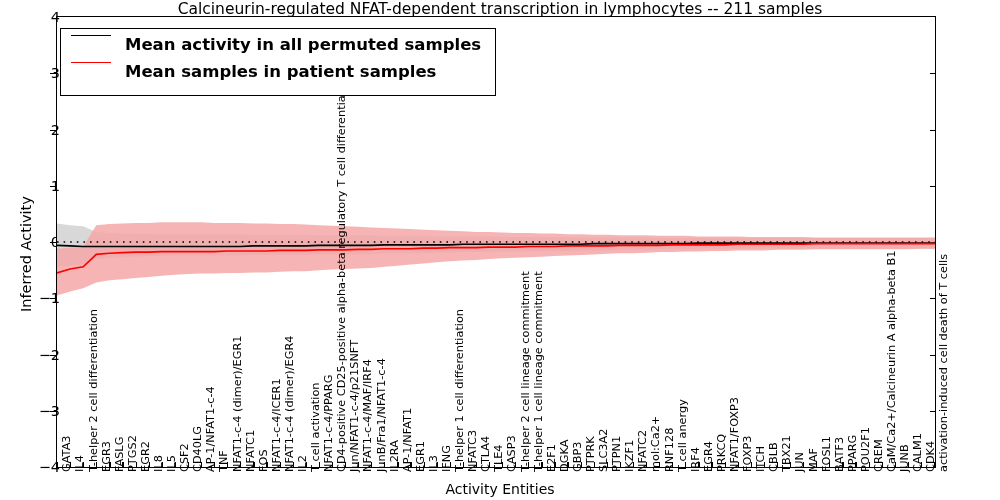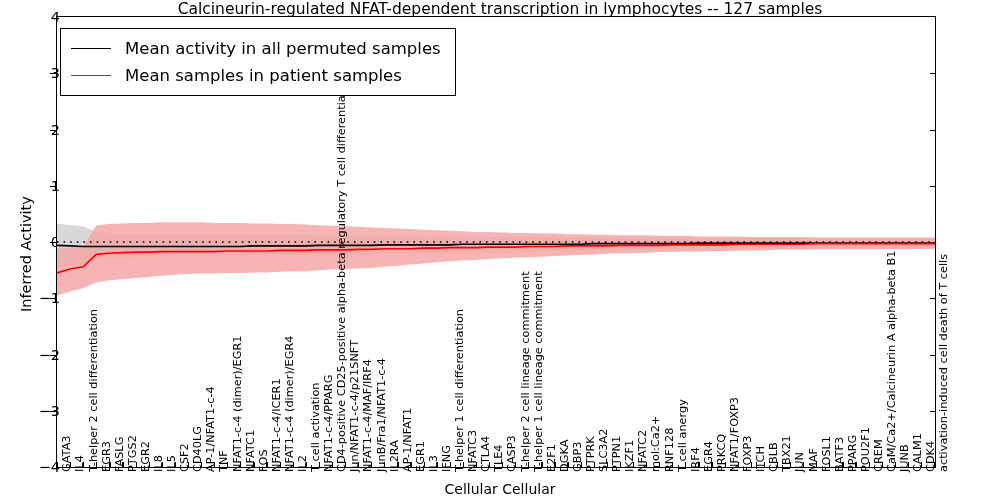--- a/index.html
+++ b/index.html
@@ -44,31 +44,31 @@
     position:absolute;left:0;top:481px;width:1000px;text-align:center;
     font-size:14px;color:#000;
   }
 
   
   #legend{
     position:absolute;left:60px;top:28px;
     border:1.2px solid #000;background:#fff;
     padding:6px 14px 6px 10px;box-sizing:border-box;
   }
-  .legrow{display:flex;align-items:center;height:27px;}
+  .legrow{display:flex;align-items:flex-start;height:27px;font-weight:bold;}
   .legline{width:40px;height:0;border-top:1.6px solid #000;margin-right:14px;}
   .legline.red{border-top-color:#ff0000;}
   .legtxt{font-size:16.5px;color:#000;white-space:nowrap;}
 </style>
 </head>
 <body>
 
 <div id="fig">
 
-  <div id="title">Calcineurin-regulated NFAT-dependent transcription in lymphocytes -- 127 samples</div>
+  <div id="title">Calcineurin-regulated NFAT-dependent transcription in lymphocytes -- 211 samples</div>
 
   <div id="ylabel">Inferred Activity</div>
   <div id="yticks">
       <div class="ytick" style="top: 467px;">−4</div>
       <div class="ytick" style="top: 410.75px;">−3</div>
       <div class="ytickmark" style="top: 410.75px;"></div>
       <div class="ytickmark-r" style="top: 410.75px;"></div>
       <div class="ytick" style="top: 354.5px;">−2</div>
       <div class="ytickmark" style="top: 354.5px;"></div>
       <div class="ytickmark-r" style="top: 354.5px;"></div>
@@ -234,21 +234,21 @@
       <div class="xlab" style="left: 846.773px; top: 472px;">PPARG</div>
       <div class="xlab" style="left: 859.863px; top: 472px;">POU2F1</div>
       <div class="xlab" style="left: 872.952px; top: 472px;">CREM</div>
       <div class="xlab" style="left: 886.042px; top: 472px;">CaM/Ca2+/Calcineurin A alpha-beta B1</div>
       <div class="xlab" style="left: 899.131px; top: 472px;">JUNB</div>
       <div class="xlab" style="left: 912.221px; top: 472px;">CALM1</div>
       <div class="xlab" style="left: 925.31px; top: 472px;">CDK4</div>
       <div class="xlab" style="left: 938.4px; top: 472px;">activation-induced cell death of T cells</div>
     </div>
 
-  <div id="xlabel">Cellular Cellular</div>
+  <div id="xlabel">Activity Entities</div>
 
   <div id="legend">
     <div class="legrow">
       <span class="legline"></span>
       <span class="legtxt">Mean activity in all permuted samples</span>
     </div>
     <div class="legrow">
       <span class="legline red"></span>
       <span class="legtxt">Mean samples in patient samples</span>
     </div>

